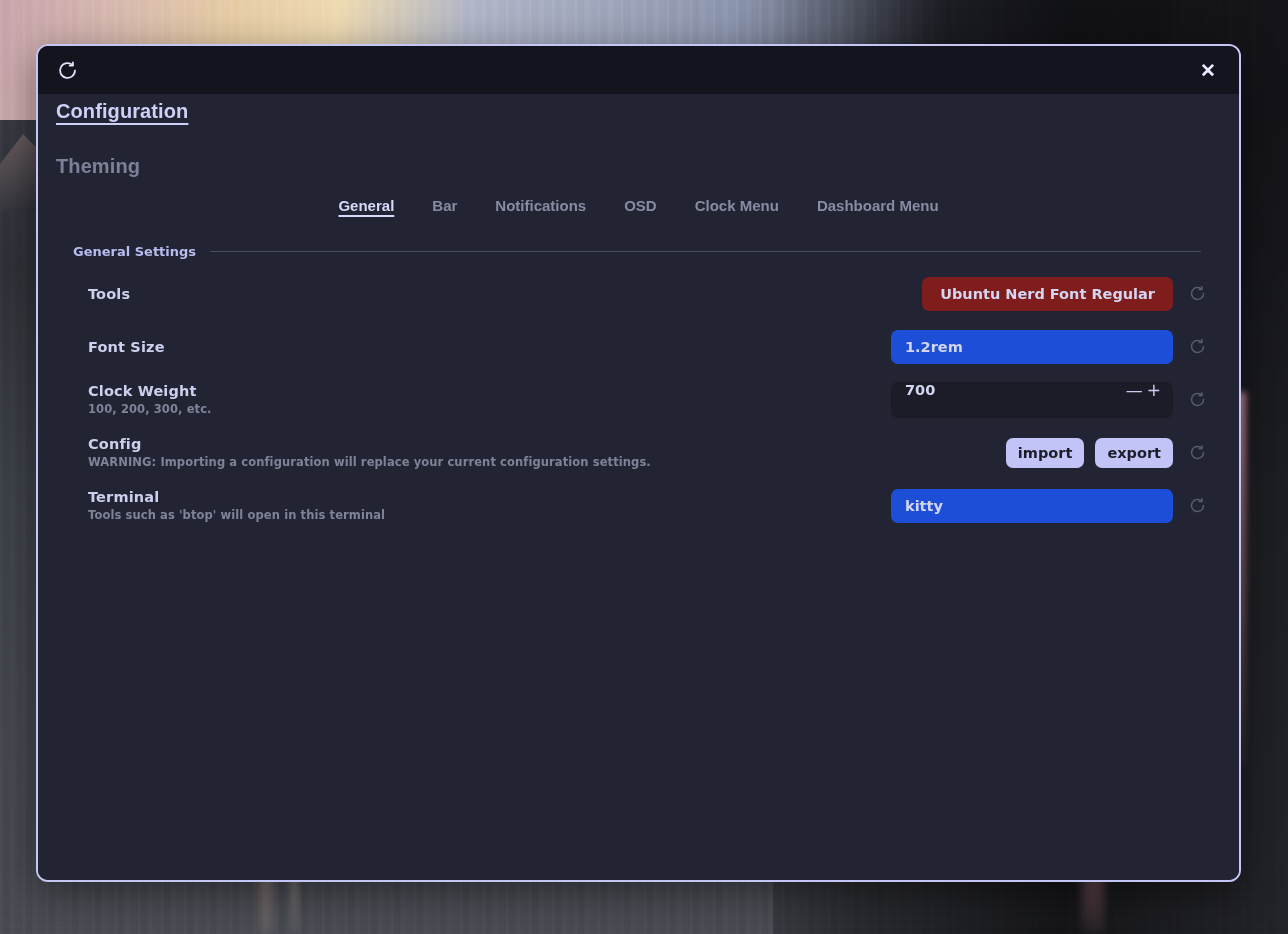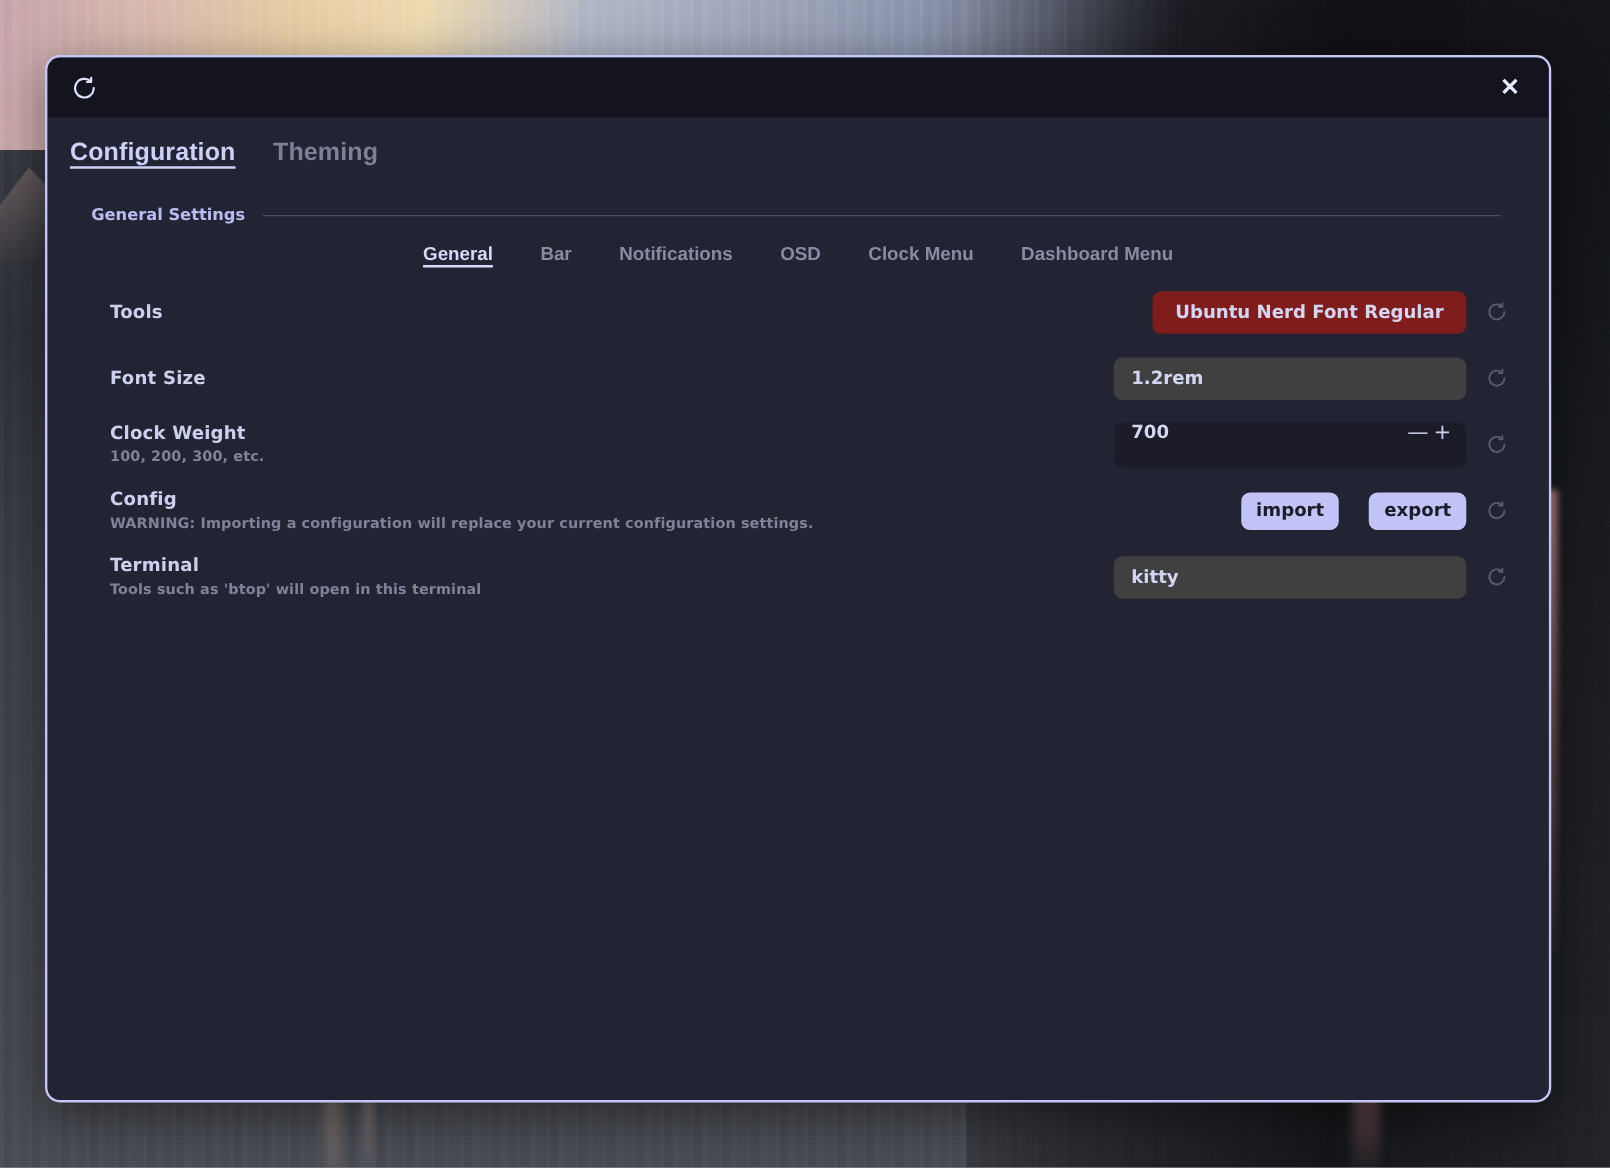--- a/index.html
+++ b/index.html
@@ -134,24 +134,25 @@
   
   #content {
     background: #232433;
     height: calc(100% - 48px);
     padding: 0 16px;
   }
 
   
   #primary-tabs {
     display: flex;
-    justify-content: flex-start;
+    justify-content: center;
     align-items: baseline;
     gap: 26px;
-    padding-top: 15px;
+    padding-top: 4px;
+    flex-direction: column;
   }
   .ptab {
     font-size: 20px;
     font-weight: 700;
     color: #7c8098;
     background: none; border: none;
     cursor: pointer;
     padding: 2px 2px 4px;
     letter-spacing: .1px;
   }
@@ -242,21 +243,21 @@
     font-size: 14.5px;
     font-weight: 700;
     font-family: inherit;
     padding: 9px 18px;
     cursor: pointer;
     white-space: nowrap;
   }
 
   .text-input {
     width: 249px;
-    background: #404040;
+    background: #1d4ed8;
     border: none;
     border-radius: 7px;
     color: #d3d6f2;
     font-size: 14.5px;
     font-weight: 700;
     font-family: inherit;
     padding: 9px 14px;
     outline: none;
   }
   .text-input.wide { width: 282px; }
@@ -307,21 +308,21 @@
   .reset-btn {
     width: 26px; height: 26px;
     background: none; border: none;
     display: flex; align-items: center; justify-content: center;
     cursor: pointer;
     color: #585b74;
     flex: 0 0 auto;
   }
   .reset-btn svg { display: block; }
 
-  .btn-group { display: flex; gap: 24px; }
+  .btn-group { display: flex; gap: 11px; }
 </style>
 </head>
 <body>
 
 <div id="desktop">
   <div class="wp-layer wp-sky"></div>
   <div class="wp-layer wp-mid"></div>
   <div class="wp-layer wp-streaks"></div>
   <div class="wp-layer wp-peaks"></div>
   <div class="wp-layer wp-dark-right"></div>
@@ -347,32 +348,32 @@
       </button>
     </div>
 
     <div id="content">
 
       <div id="primary-tabs">
         <button class="ptab active">Configuration</button>
         <button class="ptab">Theming</button>
       </div>
 
-      <div id="section-head">
-        <div id="section-title">General Settings</div>
-        <div id="section-rule"></div>
-      </div>
-
       <div id="secondary-tabs">
         <button class="stab active">General</button>
         <button class="stab">Bar</button>
         <button class="stab">Notifications</button>
         <button class="stab">OSD</button>
         <button class="stab">Clock Menu</button>
         <button class="stab">Dashboard Menu</button>
+      </div>
+
+      <div id="section-head">
+        <div id="section-title">General Settings</div>
+        <div id="section-rule"></div>
       </div>
 
       <div id="rows">
 
         <div class="row">
           <div class="row-labels">
             <div class="row-title">Tools</div>
           </div>
           <div class="row-control">
             <button class="pill-btn">Ubuntu Nerd Font Regular</button>

